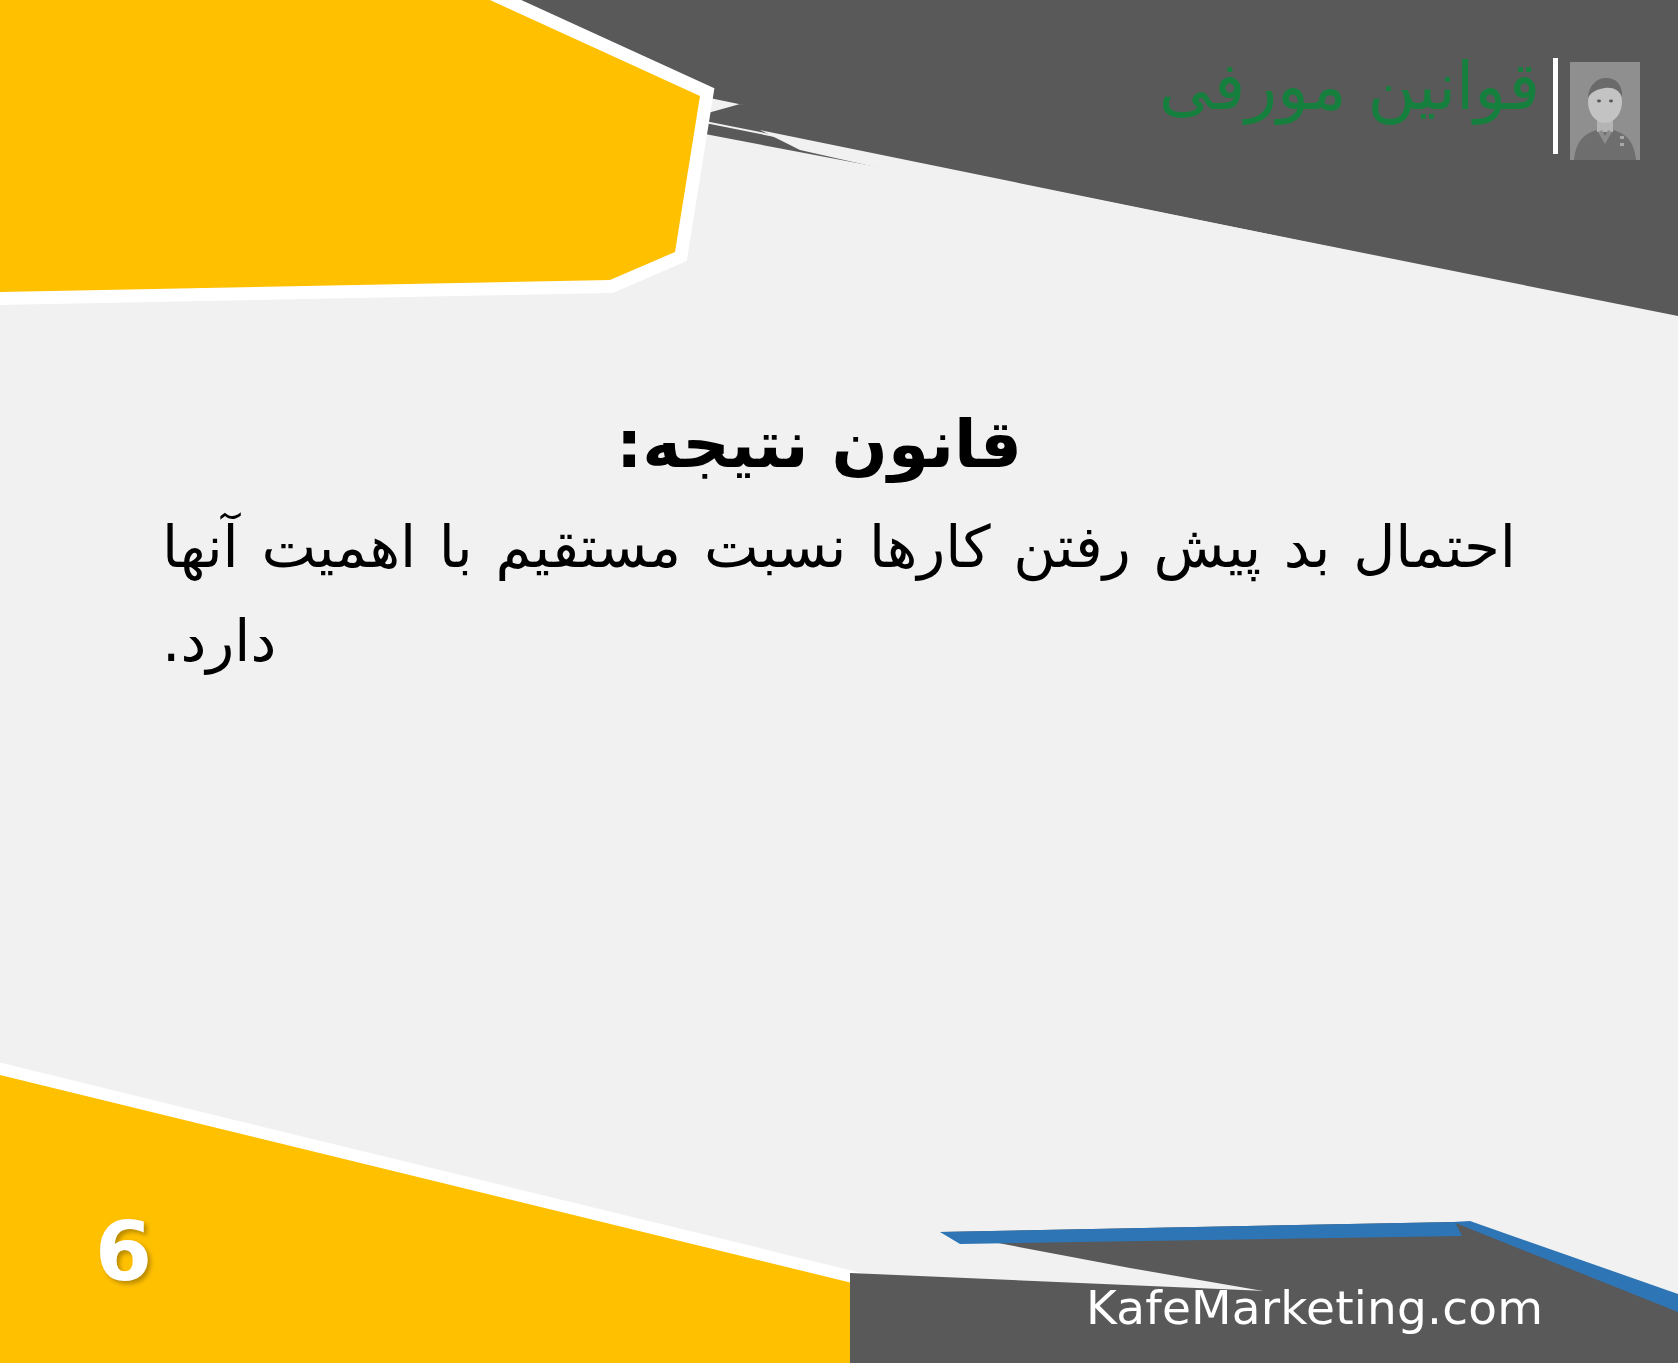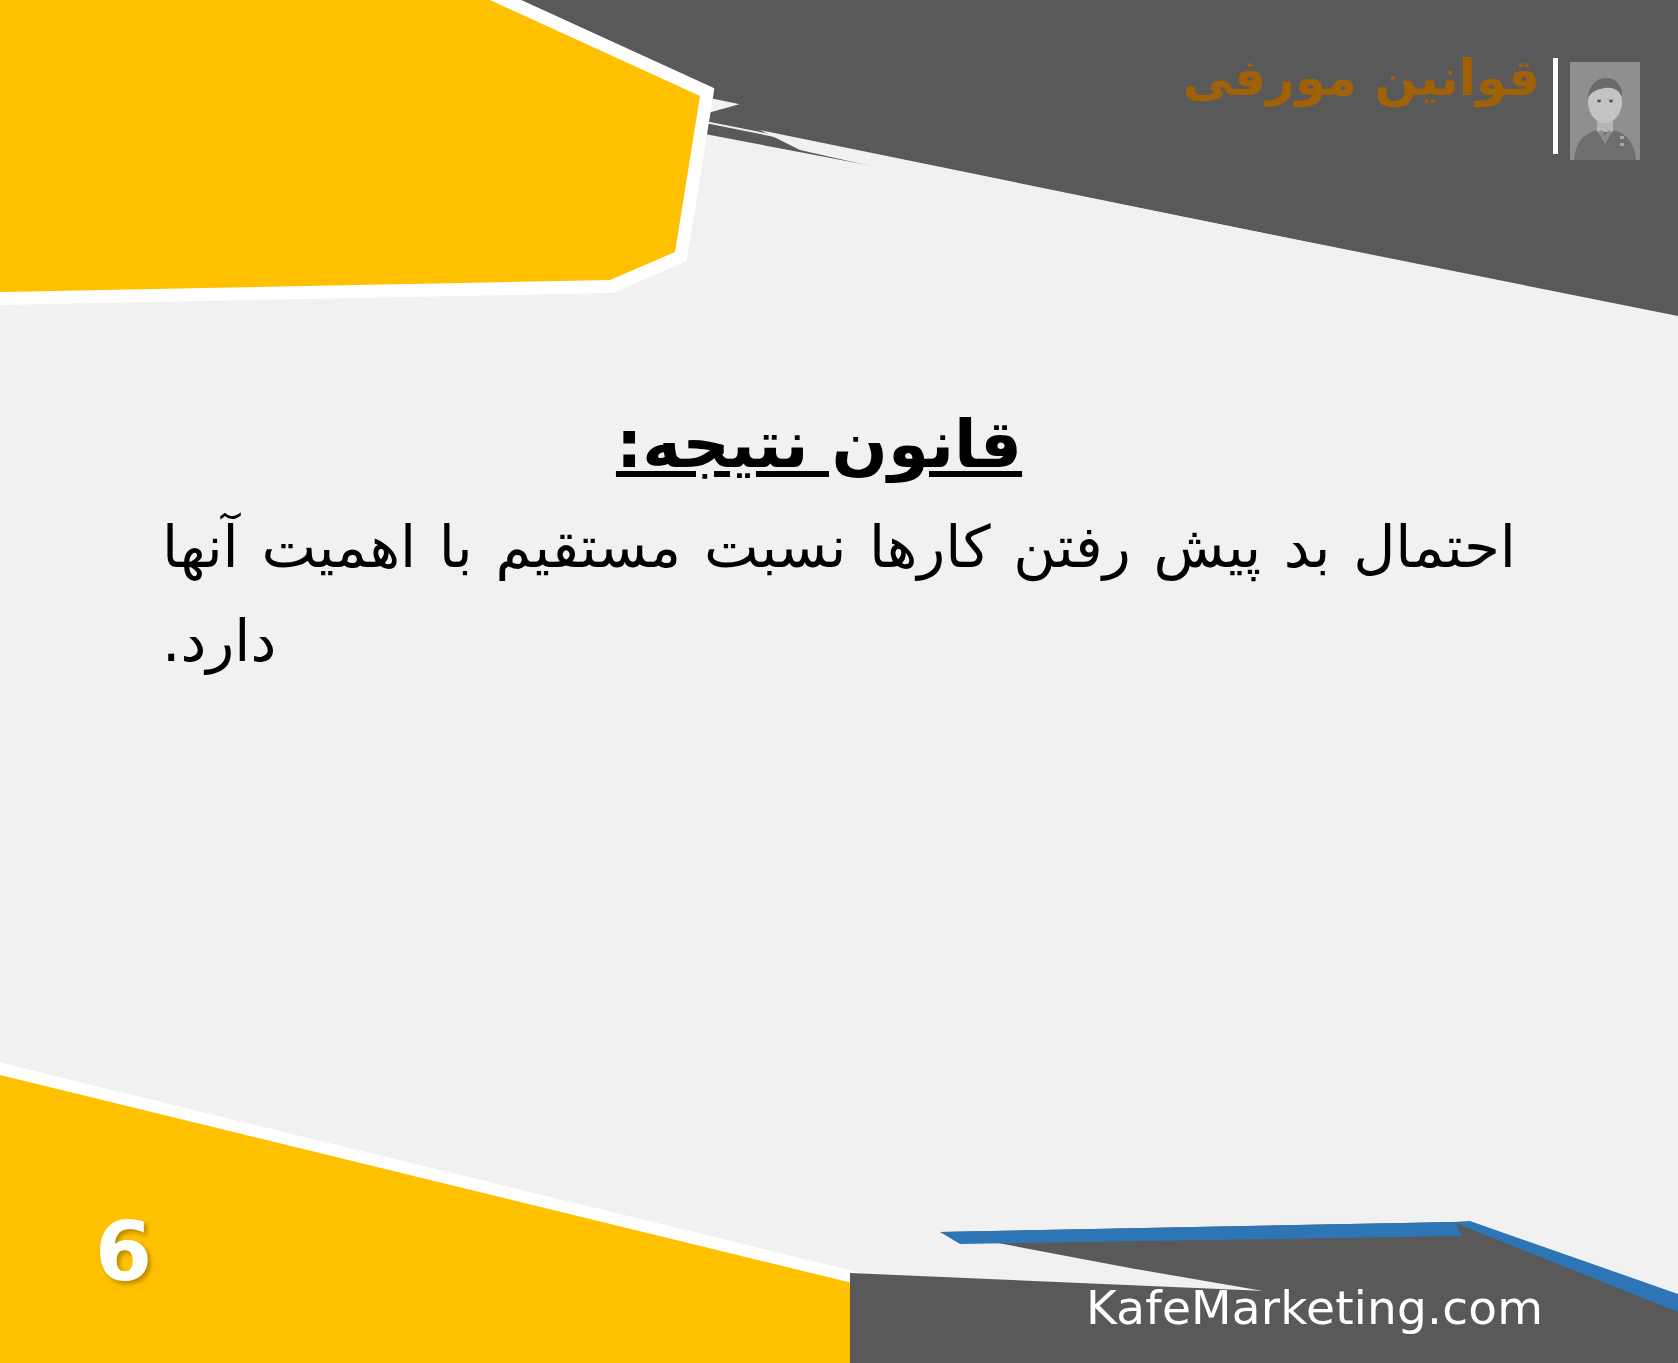--- a/index.html
+++ b/index.html
@@ -24,24 +24,24 @@
     display: block;
   }
 
   
   .header-title {
     position: absolute;
     top: 52px;
     right: 138px;
     width: 700px;
     text-align: right;
-    color: #a16207;
-    font-size: 50px;
+    color: #15803d;
+    font-size: 66px;
     line-height: 1.06;
-    font-weight: 700;
+    font-weight: 400;
     direction: rtl;
     white-space: nowrap;
     z-index: 6;
   }
   .header-divider {
     position: absolute;
     top: 58px;
     right: 120px;
     width: 5px;
     height: 96px;
@@ -71,21 +71,20 @@
     text-align: right;
     color: #000000;
   }
   .law-heading {
     font-size: 66px;
     font-weight: bold;
     line-height: 1.35;
     margin: 0 0 6px 0;
     text-align: center;
     padding-right: 40px;
-    text-decoration: underline;
   }
   .law-body {
     font-size: 58px;
     font-weight: 400;
     line-height: 1.62;
     margin: 12px;
     text-align: justify;
     text-align-last: left;
     direction: rtl;
   }

